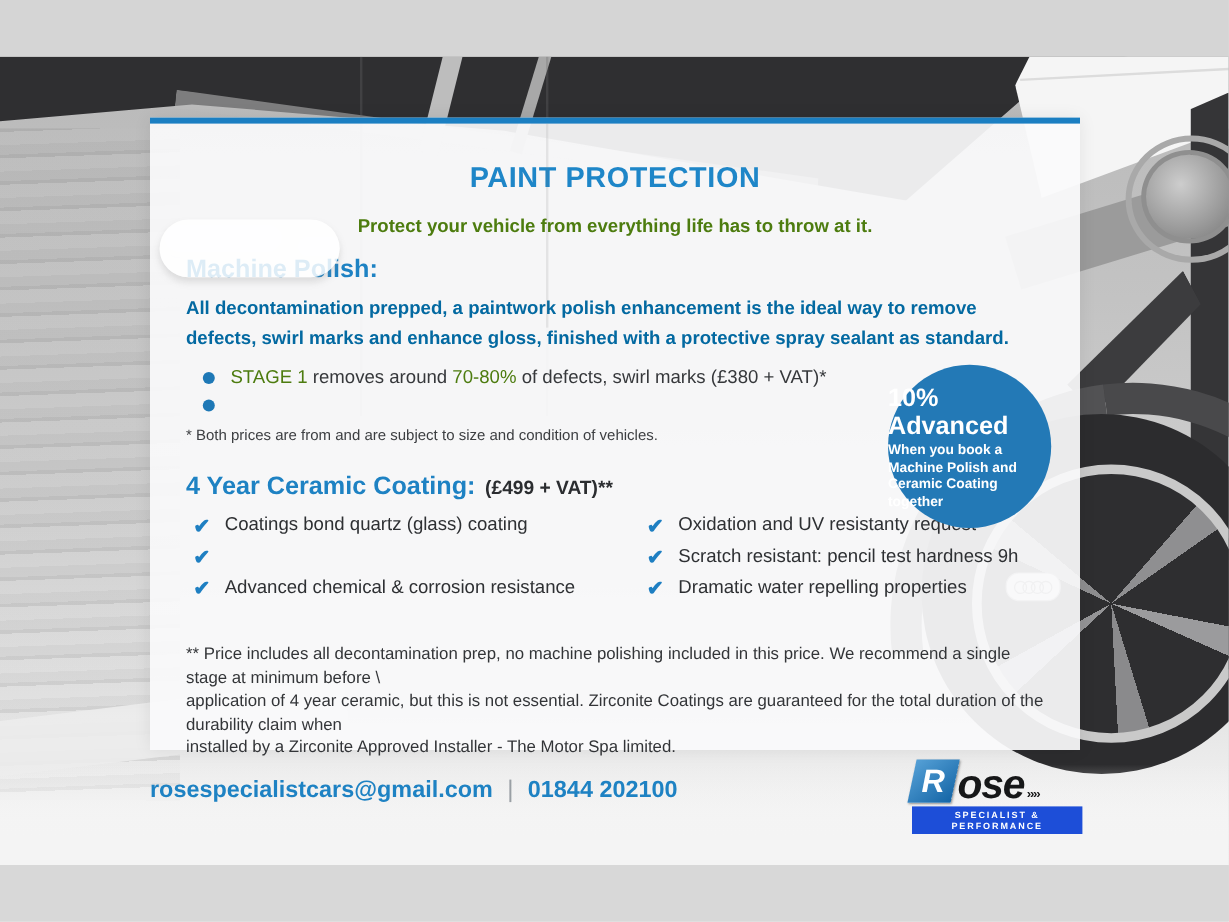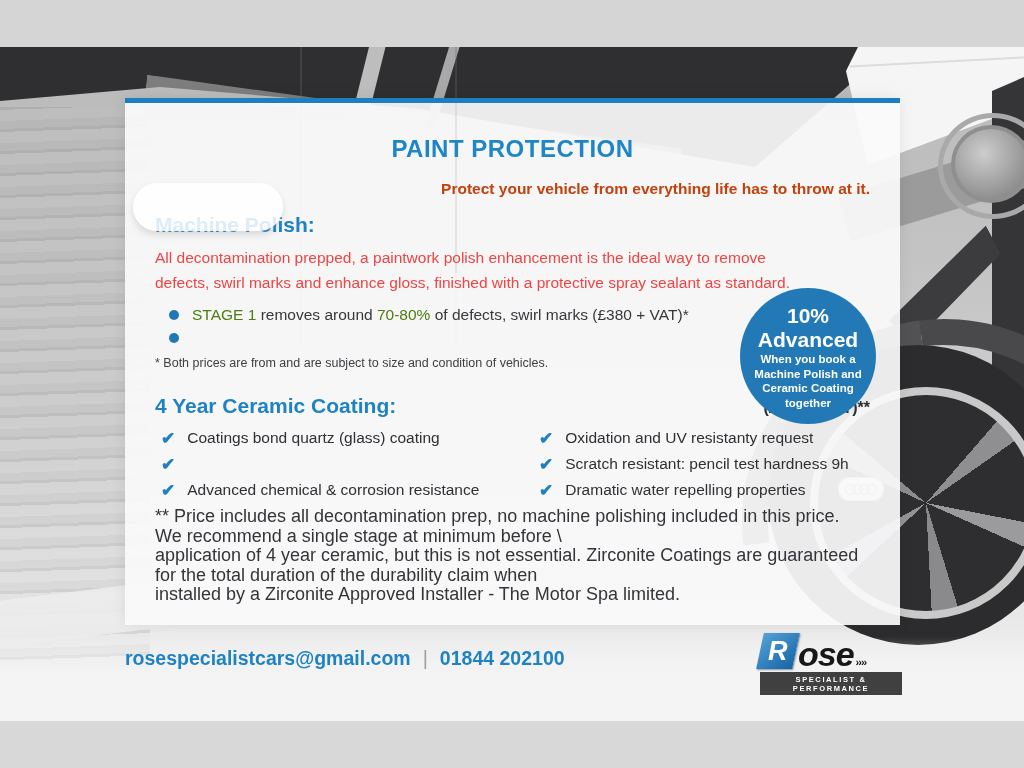--- a/index.html
+++ b/index.html
@@ -56,57 +56,57 @@
 
   
   #card{left:125px;top:98px;width:775px;height:527px;z-index:5;
     border-top:5px solid #1b7fc2;background:rgba(250,250,251,.93);
     box-shadow:0 0 14px rgba(0,0,0,.08);box-sizing:border-box;padding:0 30px;}
   .see-through-line{position:absolute;left:330px;top:0;width:2px;height:170px;background:rgba(130,130,130,.14);}
   .ghost-handle{position:absolute;left:8px;top:80px;width:150px;height:48px;border-radius:24px;
     background:rgba(255,255,255,.85);box-shadow:0 4px 6px rgba(140,140,140,.25);}
 
   .title{margin-top:32px;text-align:center;font-size:24px;font-weight:800;letter-spacing:.5px;color:#1e86c8;}
-  .subtitle{margin-top:17px;text-align:right;font-size:15.5px;font-weight:700;color:#c2410c;}
+  .subtitle{margin-top:17px;text-align:center;font-size:15.5px;font-weight:700;color:#4d7c0f;}
   .sec-head{margin-top:15px;font-size:21px;font-weight:700;color:#1e82c3;}
-  .para{margin-top:8px;font-size:15.5px;line-height:25px;color:#ef4444;}
+  .para{margin-top:8px;font-size:15.5px;line-height:25px;color:#0369a1;font-weight:bold;}
   .stage-row{margin:11px 0 0 14px;font-size:15.5px;color:#36383b;display:flex;align-items:center;}
   .stage-row + .stage-row{margin-top:9px;}
   .dot{width:10px;height:10px;border-radius:50%;background:#1e78b6;margin-right:13px;flex:none;}
   .b{font-weight:400;color:#4d7c0f;}
   .fine{margin-top:13px;font-size:12.5px;color:#3c3e41;}
-  .ceramic-head{margin-top:24px;display:flex;align-items:baseline;justify-content:space-between;}
+  .ceramic-head{margin-top:24px;display:flex;align-items:baseline;}
   .ceramic-price{margin-left:8px;font-size:16px;font-weight:600;color:#2b2d30;}
   .features{margin-top:7px;display:flex;}
   .fcol{width:378px;}
   .fcol.right{width:auto;}
   .feat{display:flex;align-items:center;height:26px;font-size:15.5px;color:#2e3033;}
   .check{color:#1e7fc2;font-size:17px;font-weight:700;margin:0 12px 0 6px;flex:none;}
-  .footnote{margin-top:4px;font-size:18px;line-height:19.5px;color:#333538;}
-
-  
-  #badge{left:740px;top:288px;width:136px;height:136px;border-radius:50%;background:#2379b6;z-index:6;
-    color:#fff;text-align:center;box-sizing:border-box;padding-top:16px;}
+  .footnote{margin-top:32px;font-size:14px;line-height:19.5px;color:#333538;}
+
+  
+  #badge{left:740px;top:304px;width:136px;height:136px;border-radius:50%;background:#2379b6;z-index:6;
+    color:#fff;text-align:left;box-sizing:border-box;padding-top:16px;}
   #badge .big{font-size:21px;font-weight:800;line-height:24px;}
   #badge .small{font-size:11.5px;font-weight:700;line-height:14.5px;}
   #badge .small span{display:block;}
 
   
   #footer-contact{left:125px;top:647px;z-index:6;font-size:19.5px;font-weight:800;color:#1e82c3;display:flex;align-items:center;}
   #footer-contact .sep{color:#9aa0a5;font-weight:400;margin:0 12px;font-size:20px;}
   #footer-contact a{color:#1e82c3;text-decoration:none;}
 
   #logo{left:760px;top:633px;z-index:6;width:142px;}
   .logo-row{display:flex;align-items:flex-end;}
   .logo-r{width:36px;height:36px;background:linear-gradient(135deg,#55a0d6,#1465a6);transform:skewX(-12deg);
     display:flex;align-items:center;justify-content:center;box-shadow:1px 1px 2px rgba(0,0,0,.4);}
   .logo-r span{transform:skewX(12deg);font-style:italic;font-weight:800;font-size:27px;color:#fff;line-height:1;}
   .logo-rest{font-style:italic;font-weight:800;font-size:34px;letter-spacing:-1px;color:#161718;line-height:.82;margin-left:2px;}
   .logo-arrows{font-size:11px;font-weight:800;color:#161718;letter-spacing:-1px;margin:0 0 1px 2px;}
-  .logo-tag{margin-top:3px;background:#404040;color:#fff;font-size:7.5px;font-weight:700;
+  .logo-tag{margin-top:3px;background:#1d4ed8;color:#fff;font-size:7.5px;font-weight:700;
     letter-spacing:1.6px;text-align:center;padding:3px 0 2px;}
 </style>
 </head>
 <body>
 
 <div id="photo" class="abs">
   <div class="abs streaks"></div>
   <div class="abs window-band"></div>
   <div class="abs window-glint"></div>
   <div class="abs pillar"></div>

